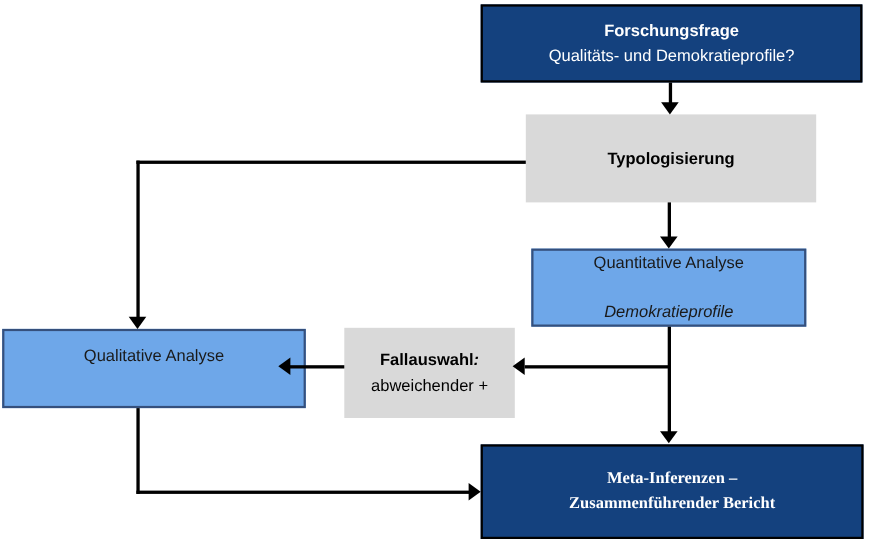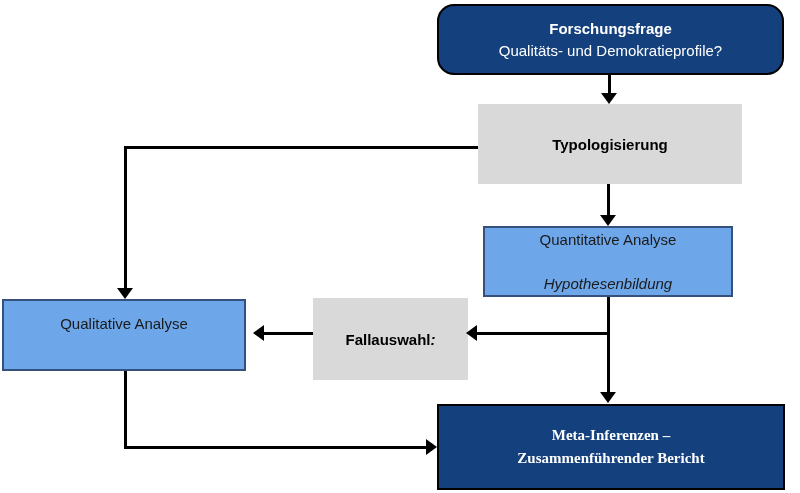--- a/index.html
+++ b/index.html
@@ -41,24 +41,24 @@
   }
   .grayb{
     background:var(--gray);
     color:#000000;
   }
   .b{font-weight:bold;}
   .i{font-style:italic;}
   .spacer{height:22px;}
 
   
-  #box-forschungsfrage{left:437px;top:4px;width:347px;height:71px;border-radius:17px;}
+  #box-forschungsfrage{left:437px;top:4px;width:347px;height:71px;}
   #box-typologisierung{left:478px;top:104px;width:264px;height:80px;line-height:23px;}
   #box-quantitative{left:483px;top:226px;width:250px;height:71px;}
-  #box-qualitative{left:2px;top:299px;width:244px;height:72px;}
+  #box-qualitative{left:2px;top:299px;width:276px;height:72px;}
   #box-fallauswahl{left:313px;top:298px;width:155px;height:82px;line-height:23px;}
   #box-meta{left:437px;top:404px;width:348px;height:86px;line-height:23px;font-family:Liberation Serif, serif;}
 
   
   .seg{position:absolute;background:var(--arrow);}
   .head{position:absolute;width:0;height:0;}
   .head-down{border-left:8px solid transparent;border-right:8px solid transparent;border-top:11px solid var(--arrow);}
   .head-left{border-top:8px solid transparent;border-bottom:8px solid transparent;border-right:11px solid var(--arrow);}
   .head-right{border-top:8px solid transparent;border-bottom:8px solid transparent;border-left:11px solid var(--arrow);}
 </style>
@@ -72,30 +72,31 @@
     <span class="ln">Qualitäts- und Demokratieprofile?</span>
   </div>
 
   <div class="box grayb" id="box-typologisierung">
     <span class="ln b">Typologisierung</span>
   </div>
 
   <div class="box blue" id="box-quantitative">
     <span class="ln">Quantitative Analyse</span>
     <span class="ln spacer"></span>
-    <span class="ln i">Hypothesenbildung</span>
+    <span class="ln i">Demokratieprofile</span>
   </div>
 
   <div class="box blue" id="box-qualitative">
     <span class="ln">Qualitative Analyse</span>
     <span class="ln spacer"></span>
   </div>
 
   <div class="box grayb" id="box-fallauswahl">
     <span class="ln"><span class="b">Fallauswahl</span><span class="b i">:</span></span>
+    <span class="ln">abweichender +</span>
   </div>
 
   <div class="box dark" id="box-meta">
     <span class="ln b">Meta-Inferenzen –</span>
     <span class="ln b">Zusammenführender Bericht</span>
   </div>
 
   <div class="seg" style="left:608px;top:75px;width:3px;height:20px;"></div>
   <div class="head head-down" style="left:601px;top:93px;"></div>
 

